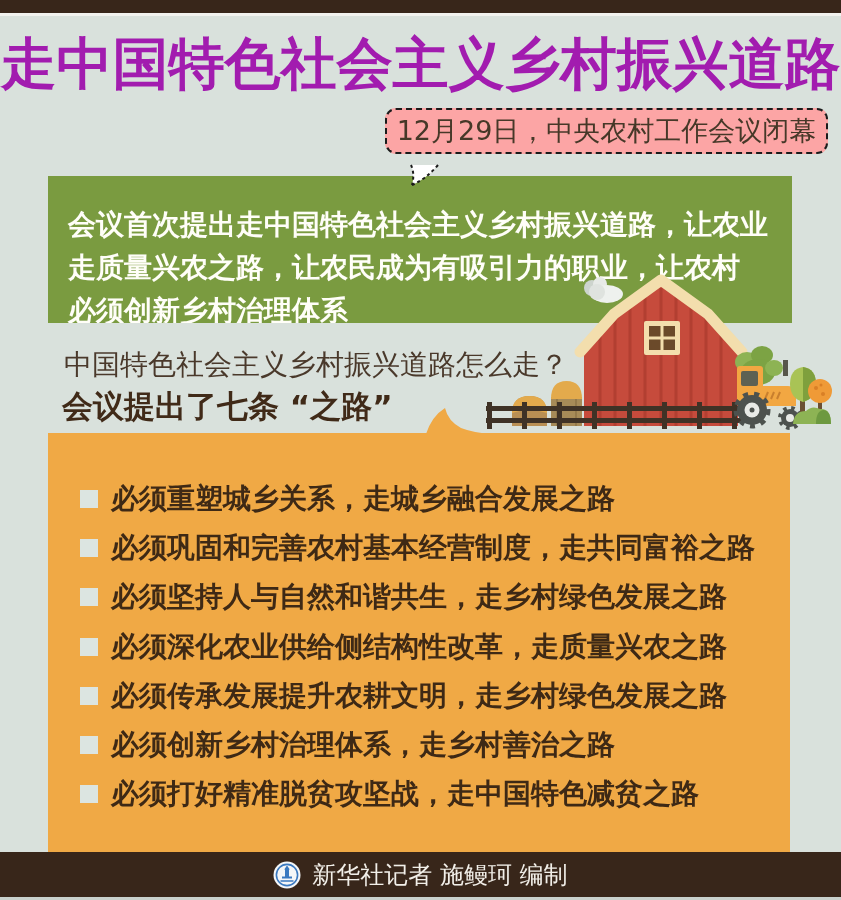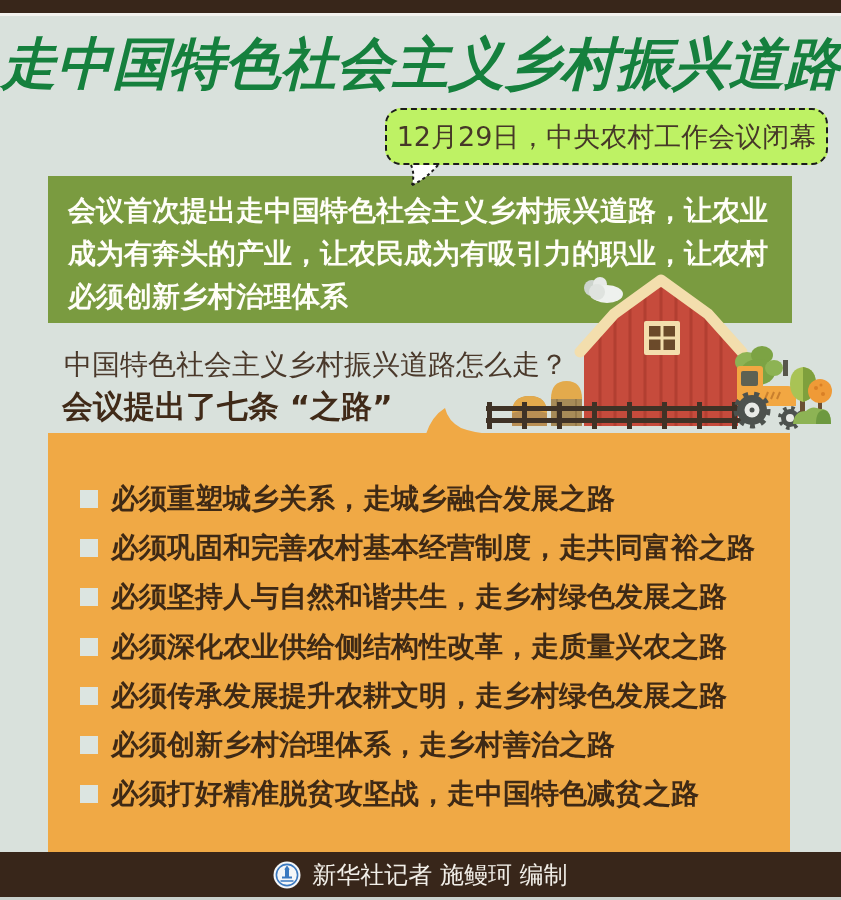--- a/index.html
+++ b/index.html
@@ -4,30 +4,30 @@
 <style>
   html,body{margin:0;padding:0;}
   body{font-family:"DejaVu Sans","Liberation Sans",sans-serif;}
   #stage{position:relative;width:841px;height:900px;background:#d9e1dc;overflow:hidden;}
 
   .topbar{position:absolute;left:0;top:0;width:841px;height:13px;background:#38261a;}
   .topline{position:absolute;left:0;top:13px;width:841px;height:3px;background:#f2f2ee;}
 
   .title{position:absolute;left:0;top:22px;width:841px;height:86px;
          display:flex;align-items:center;justify-content:center;
-         font-size:56px;font-weight:900;color:#15803d;letter-spacing:0;white-space:nowrap;font-style:italic;}
-
-  .bubble{position:absolute;left:385px;top:108px;width:443px;height:57px;
-          background:#bef264;border:2px dashed #1b1b1b;border-radius:16px;
+         font-size:56px;font-weight:900;color:#a21caf;letter-spacing:0;white-space:nowrap;}
+
+  .bubble{position:absolute;left:385px;top:108px;width:443px;height:46px;
+          background:#fca5a5;border:2px dashed #1b1b1b;border-radius:11px;
           box-sizing:border-box;display:flex;align-items:center;justify-content:center;
           font-size:27px;color:#463828;white-space:nowrap;z-index:4;}
   .bubble-tail{position:absolute;left:405px;top:164px;z-index:5;}
 
   .greenbox{position:absolute;left:48px;top:176px;width:744px;height:147px;
-            background:#7a9b40;box-sizing:border-box;padding:13px 20px;overflow:hidden;z-index:1;}
+            background:#7a9b40;box-sizing:border-box;padding:27px 20px;overflow:hidden;z-index:1;}
   .greenbox .gline{color:#fffef8;font-weight:bold;font-size:28px;line-height:43px;white-space:nowrap;}
 
   .question{position:absolute;left:64px;top:346px;font-size:28px;color:#4a392b;white-space:nowrap;z-index:2;}
   .subtitle{position:absolute;left:62px;top:386px;font-size:31px;font-weight:800;color:#402a18;white-space:nowrap;z-index:2;}
 
   .farm{position:absolute;left:470px;top:258px;width:371px;height:175px;z-index:3;}
   .wave{position:absolute;left:424px;top:402px;width:70px;height:32px;z-index:2;}
 
   .orangepanel{position:absolute;left:48px;top:433px;width:742px;height:419px;background:#f0a945;z-index:2;}
   .roads{position:absolute;left:0;top:0;right:0;bottom:0;display:flex;flex-direction:column;
@@ -55,21 +55,21 @@
     <span>12月29日，中央农村工作会议闭幕</span>
   </div>
   <svg class="bubble-tail" width="40" height="24" viewBox="0 0 40 24">
     <path d="M6,1 L33,1 Q21,15 7,21 Q10,10 6,1" fill="#ffffff"></path>
     <path d="M33,1 Q21,15 7,21" stroke="#1b1b1b" fill="none" stroke-width="2" stroke-dasharray="3 3"></path>
     <path d="M6,1 Q10,10 7,21" stroke="#1b1b1b" fill="none" stroke-width="2" stroke-dasharray="3 3"></path>
   </svg>
 
   <div class="greenbox">
     <div class="gline">会议首次提出走中国特色社会主义乡村振兴道路，让农业</div>
-    <div class="gline">成为有奔头的产业，让农民成为有吸引力的职业，让农村</div>
+    <div class="gline">走质量兴农之路，让农民成为有吸引力的职业，让农村</div>
     <div class="gline">必须创新乡村治理体系</div>
   </div>
 
   <div class="question">中国特色社会主义乡村振兴道路怎么走？</div>
   <div class="subtitle">会议提出了七条 “之路”</div>
 
   <svg class="farm" width="371" height="175" viewBox="470 258 371 175">
     <g>
       <circle cx="592" cy="288" r="8" fill="#cdd4cd"></circle>
       <circle cx="600" cy="284" r="7" fill="#e7eae7"></circle>

